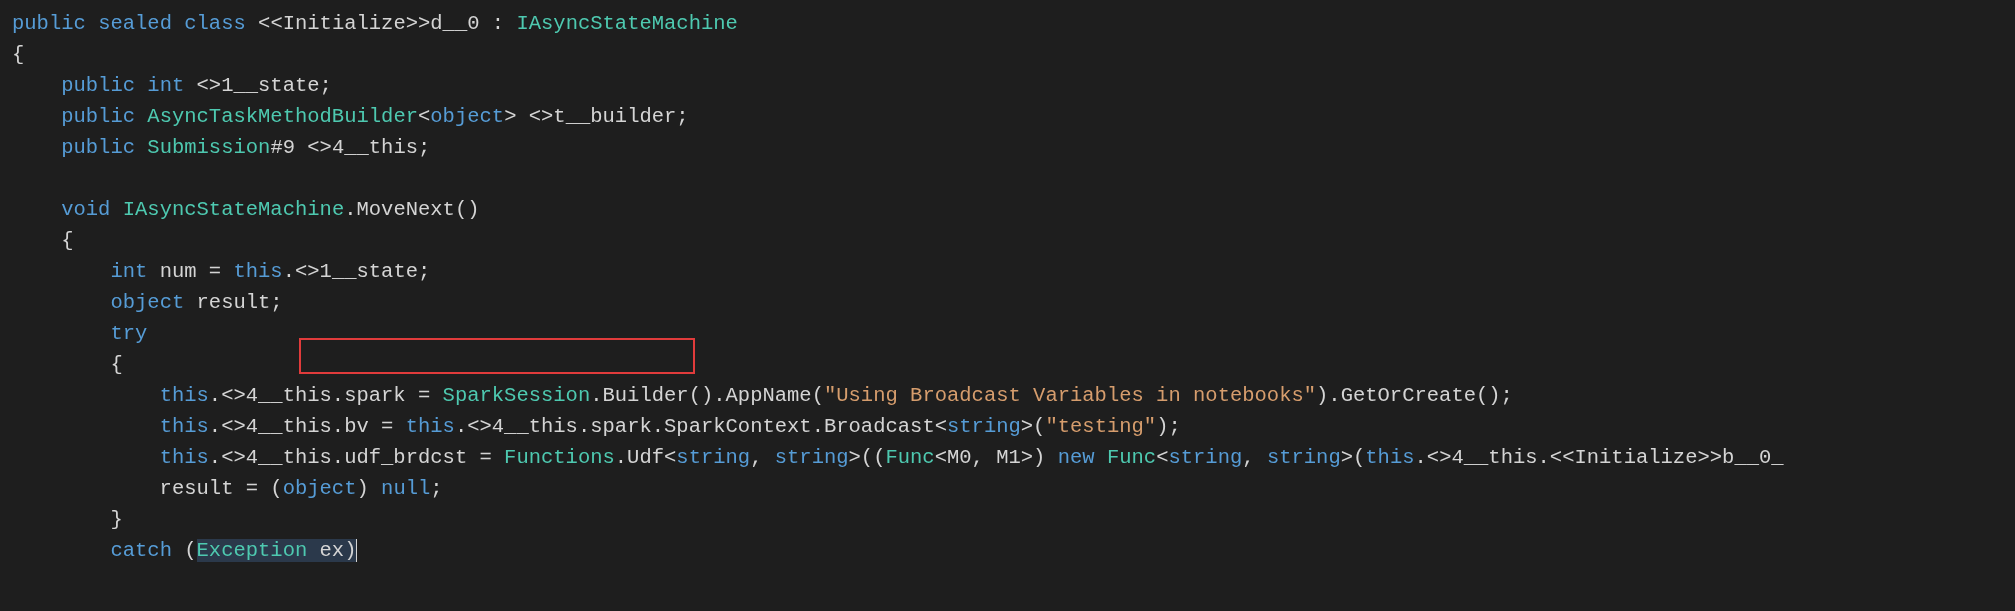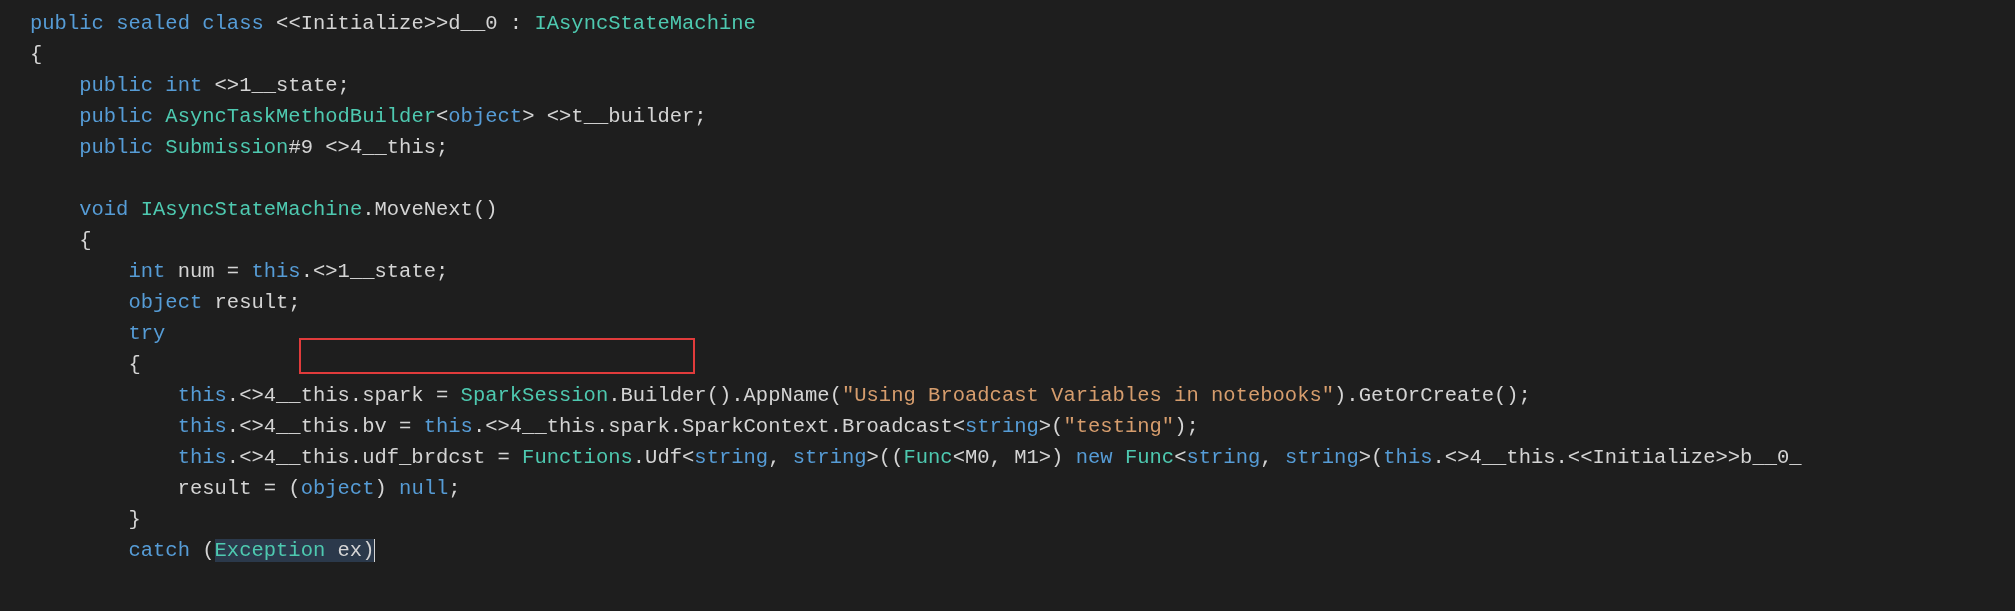--- a/index.html
+++ b/index.html
@@ -5,21 +5,21 @@
   html, body {
     margin: 0;
     padding: 0;
     width: 2015px;
     height: 611px;
     background: #1e1e1e;
     overflow: hidden;
   }
   pre.code {
     margin: 0;
-    padding: 8px 30px;
+    padding: 8px 12px;
     font-family: Consolas, "Courier New", monospace;
     font-size: 20.5px;
     line-height: 31px;
     color: #d4d4d4;
     white-space: pre;
     position: relative;
   }
   .kw   { color: #569cd6; } 
   .type { color: #4ec9b0; } 
   .str  { color: #d69d6d; }

